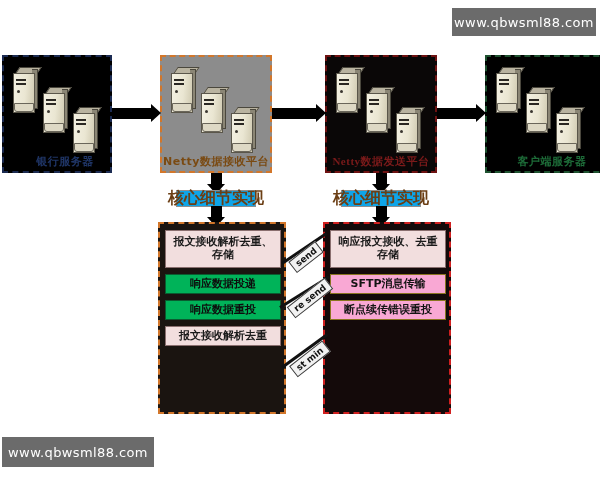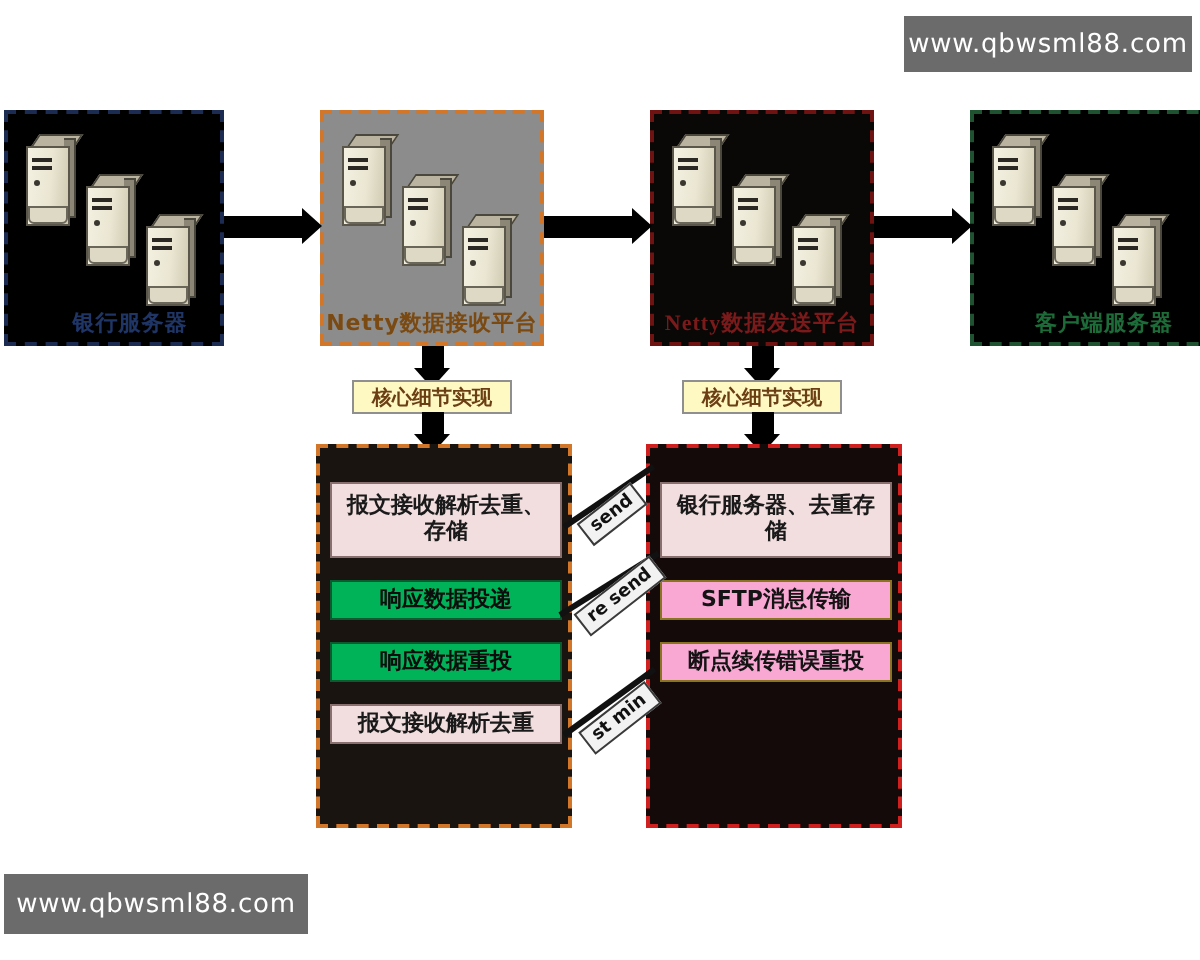--- a/index.html
+++ b/index.html
@@ -184,26 +184,26 @@
   #v-b1 { left: 376px; top: 173px; height: 12px; }
   #v-b2 { left: 376px; top: 206px; height: 12px; }
 
   
   .core-chip {
     position: absolute;
     top: 190px;
     width: 80px;
     height: 17px;
     box-sizing: border-box;
-    background: #fef9c3;
+    background: #0ea5e9;
     border: 1px solid #8f8f8f;
     display: flex;
     align-items: center;
     justify-content: center;
-    font-size: 10px;
+    font-size: 16px;
     font-weight: bold;
     color: #6b3e14;
     white-space: nowrap;
     font-family: "DejaVu Sans", "Liberation Sans", sans-serif;
   }
   #core-left { left: 176px; }
   #core-right { left: 341px; }
 
   
   .proc-group {
@@ -232,21 +232,20 @@
     border: 1px solid #7a6a60;
     display: flex;
     align-items: center;
     justify-content: center;
     text-align: center;
     font-size: 11px;
     font-weight: bold;
     line-height: 1.15;
     padding: 2px 3px;
     font-family: "DejaVu Sans", "Liberation Sans", sans-serif;
-    margin-top: 11px;
   }
   .proc.tall { height: 38px; }
   .proc.short { height: 20px; }
   .proc.pink { background: #f2dede; color: #1a1a1a; border-color: #8a6f6f; }
   .proc.green { background: #00b359; color: #0d0d0d; border-color: #0a5c30; }
   .proc.yellow { background: #f9a8d4; color: #141414; border-color: #8a7420; }
 
   
   .xline {
     position: absolute;
@@ -414,21 +413,21 @@
 <div class="v-arrow" id="v-b2"></div>
 
 <div class="proc-group" id="group-left">
   <div class="proc pink tall">报文接收解析去重、存储</div>
   <div class="proc green short">响应数据投递</div>
   <div class="proc green short">响应数据重投</div>
   <div class="proc pink short">报文接收解析去重</div>
 </div>
 
 <div class="proc-group" id="group-right">
-  <div class="proc pink tall">银行服务器、去重存储</div>
+  <div class="proc pink tall">响应报文接收、去重存储</div>
   <div class="proc yellow short">SFTP消息传输</div>
   <div class="proc yellow short">断点续传错误重投</div>
 </div>
 
 <div class="xline" style="left:282px; top:262px; width:54px; transform:rotate(-34deg);"></div>
 <div class="xline" style="left:280px; top:306px; width:58px; transform:rotate(-32deg);"></div>
 <div class="xline" style="left:282px; top:366px; width:56px; transform:rotate(-36deg);"></div>
 
 <div class="xlabel" id="xl-1">send</div>
 <div class="xlabel" id="xl-2">re send</div>

